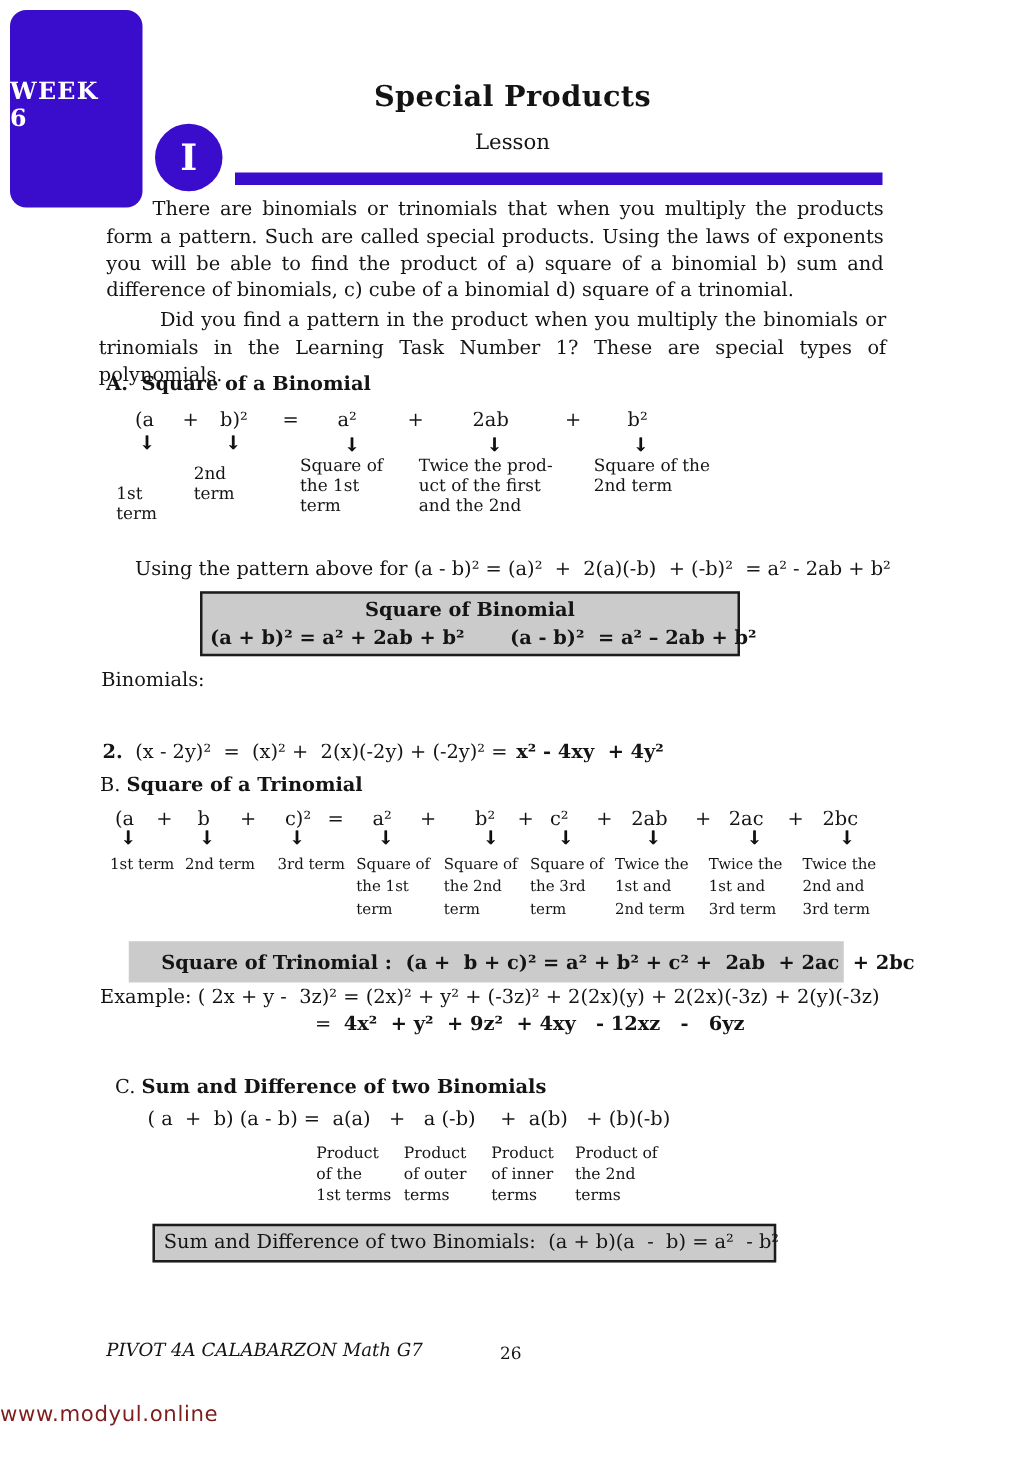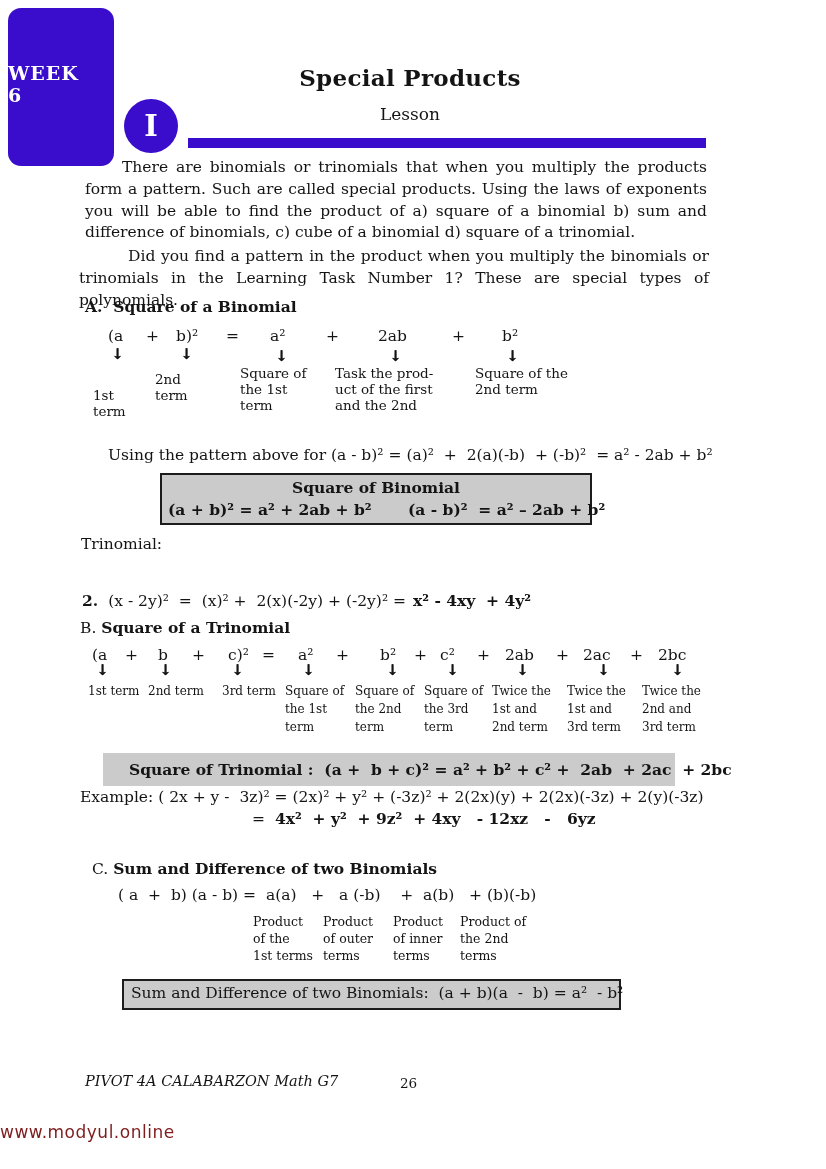--- a/index.html
+++ b/index.html
@@ -68,35 +68,35 @@
   <span class="abs arrow" style="left:389px;top:347px;">↓</span>
   <span class="abs arrow" style="left:506px;top:347px;">↓</span>
 
   <div class="abs dlabel" style="left:93px;top:387px;">1st
 term</div>
   <div class="abs dlabel" style="left:155px;top:371px;">2nd
 term</div>
   <div class="abs dlabel" style="left:240px;top:365px;">Square of
 the 1st
 term</div>
-  <div class="abs dlabel" style="left:335px;top:365px;">Task the prod-
+  <div class="abs dlabel" style="left:335px;top:365px;">Twice the prod-
 uct of the first
 and the 2nd</div>
   <div class="abs dlabel" style="left:475px;top:365px;">Square of the
 2nd term</div>
 
   <div class="abs eq" style="left:108px;top:446px;">Using the pattern above for (a - b)² = (a)²  +  2(a)(-b)  + (-b)²  = a² - 2ab + b²</div>
 
   <div class="abs graybox" style="left:160px;top:473px;width:428px;height:48px;">
     <div class="bold" style="text-align:center;font-size:15.5px;margin-top:3px;">Square of Binomial</div>
     <span class="abs fbold" style="left:6px;top:25px;">(a + b)² = a² + 2ab + b²</span>
     <span class="abs fbold" style="left:246px;top:25px;">(a - b)²  = a² – 2ab + b²</span>
   </div>
 
-  <div class="abs h15" style="left:81px;top:535px;">Trinomial:</div>
+  <div class="abs h15" style="left:81px;top:535px;">Binomials:</div>
   <div class="abs" style="left:82px;top:591px;">
     <span class="ws bold h15">2.</span><span class="ws h15" style="margin-left:10px;text-align:right;">(x - 2y)²  =  (x)² +  2(x)(-2y) + (-2y)² =</span><span class="ws bold h15" style="margin-left:7px;">x² - 4xy  + 4y²</span>
   </div>
 
   <div class="abs h15" style="left:80px;top:618px;">
     <span>B.</span>
     <span class="bold">Square of a Trinomial</span>
   </div>
 
   <span class="abs term" style="left:92px;top:646px;">(a</span>

